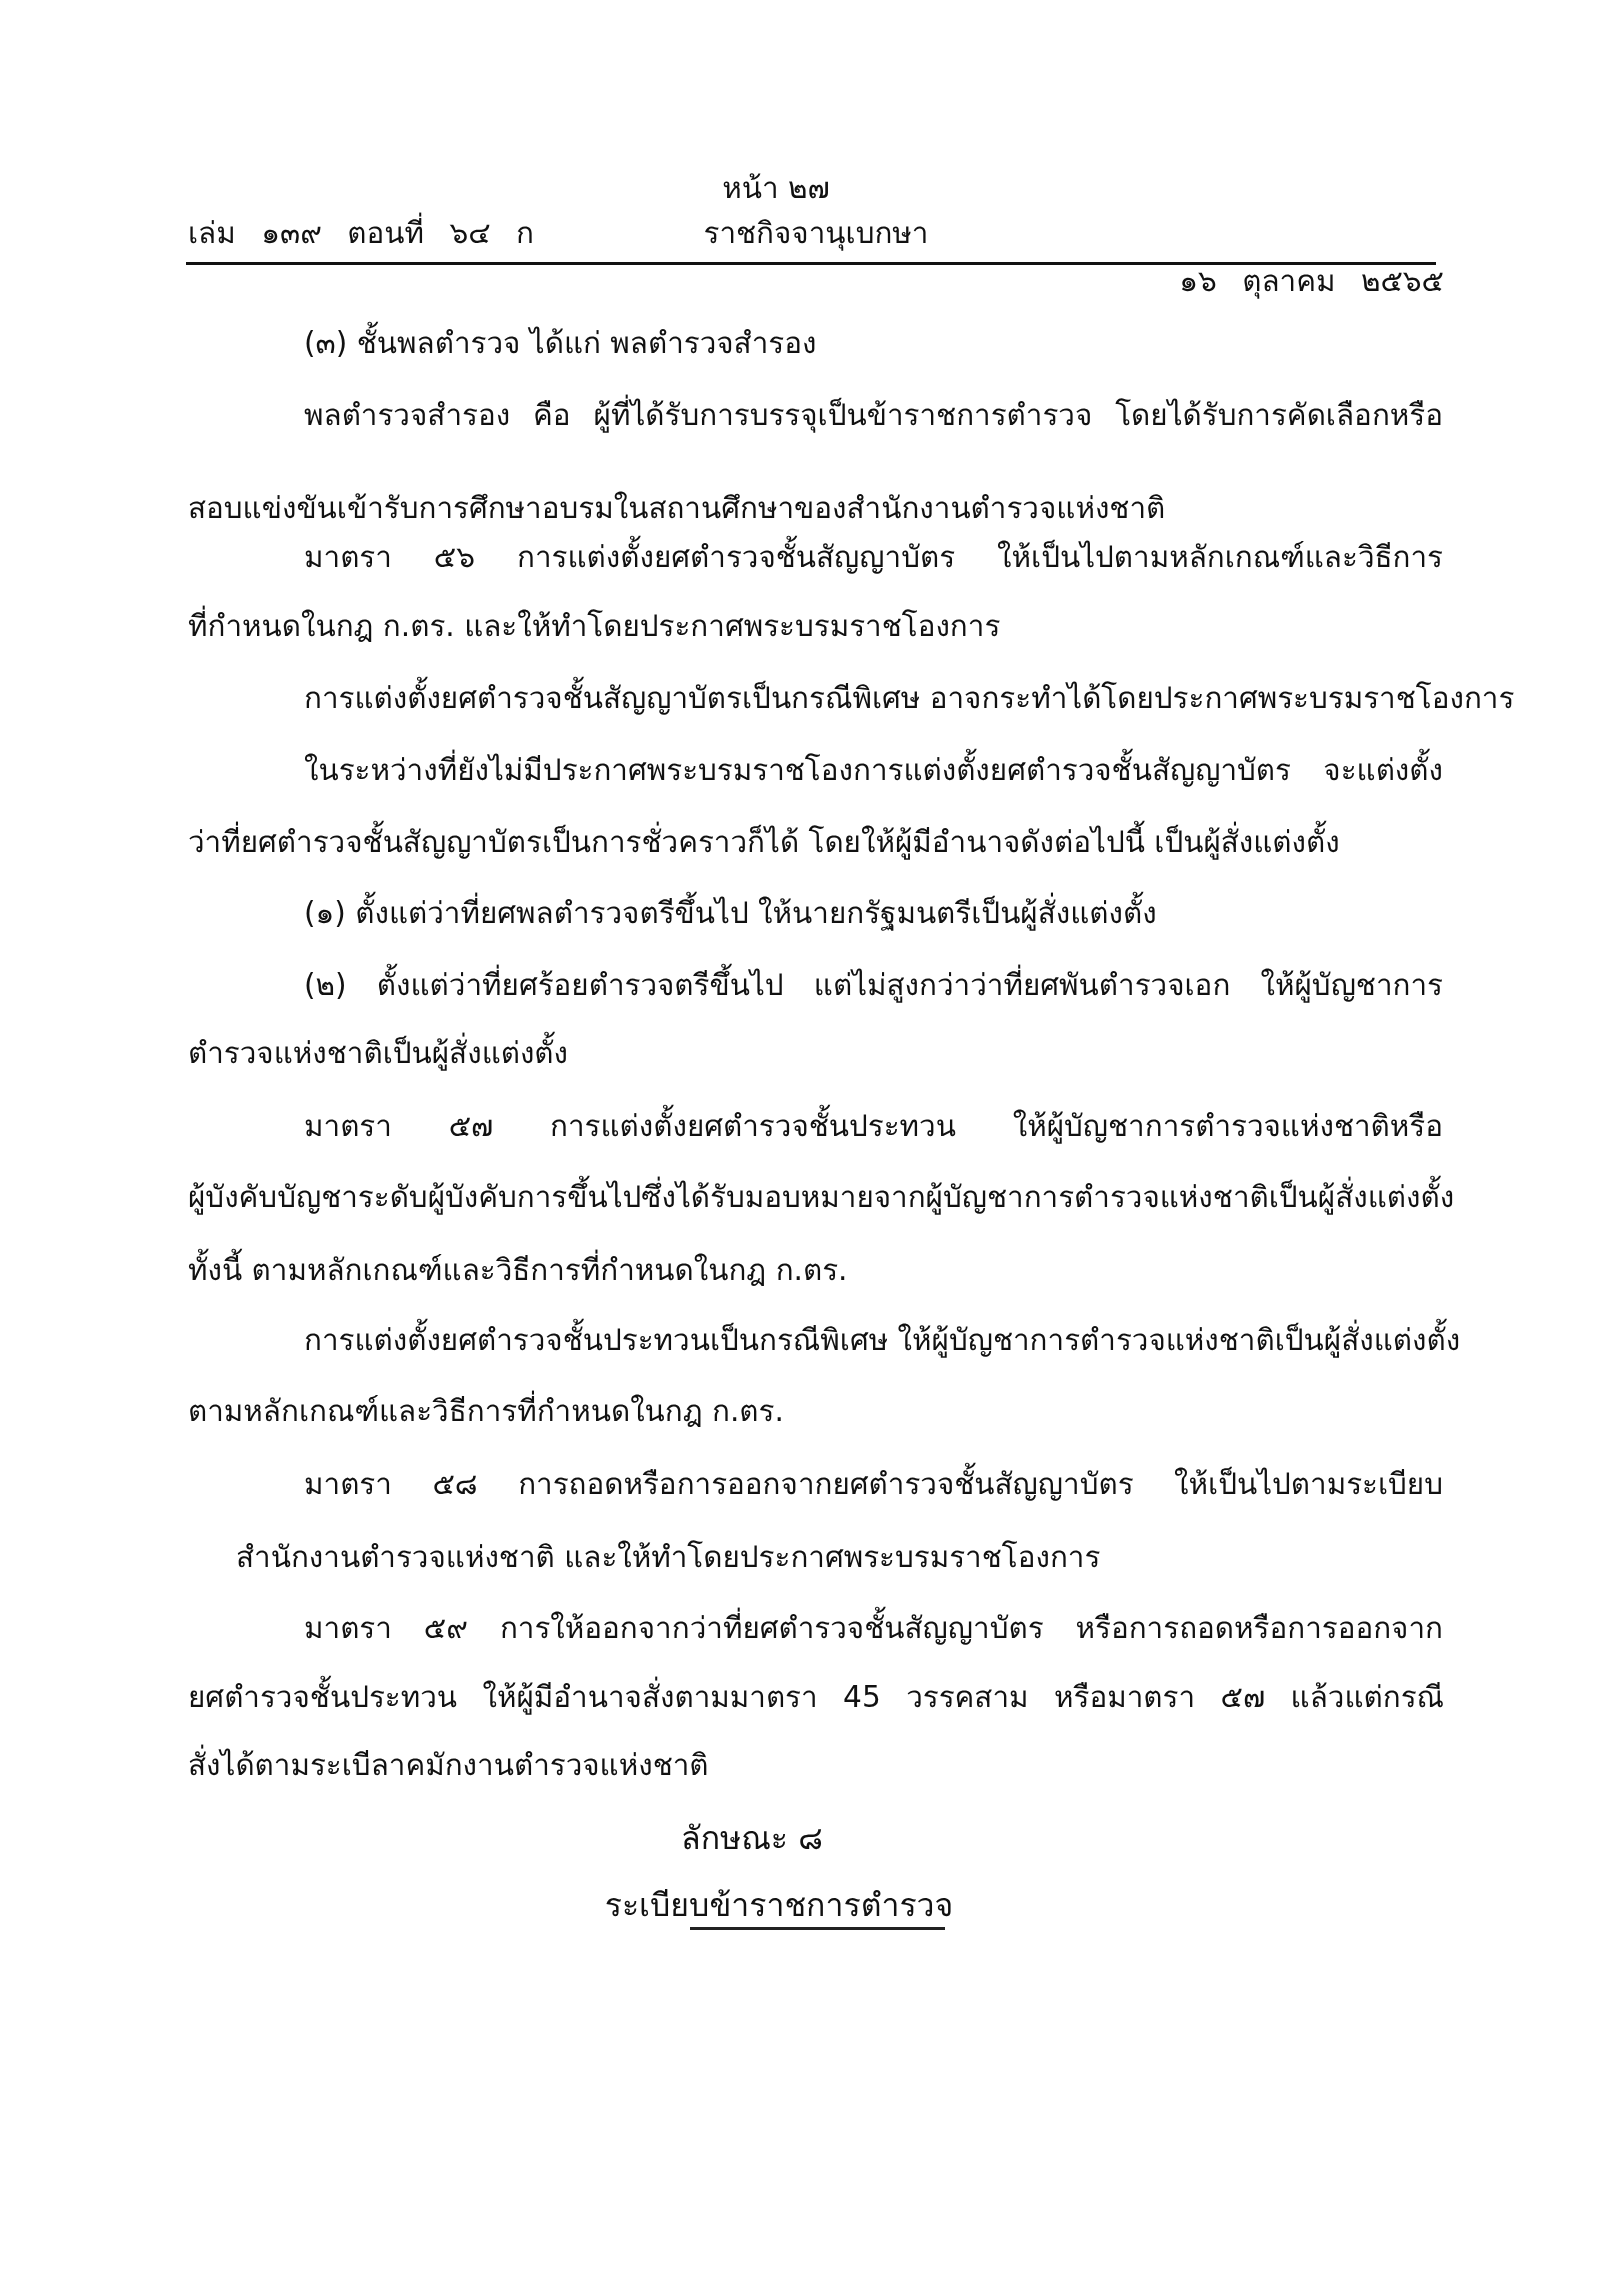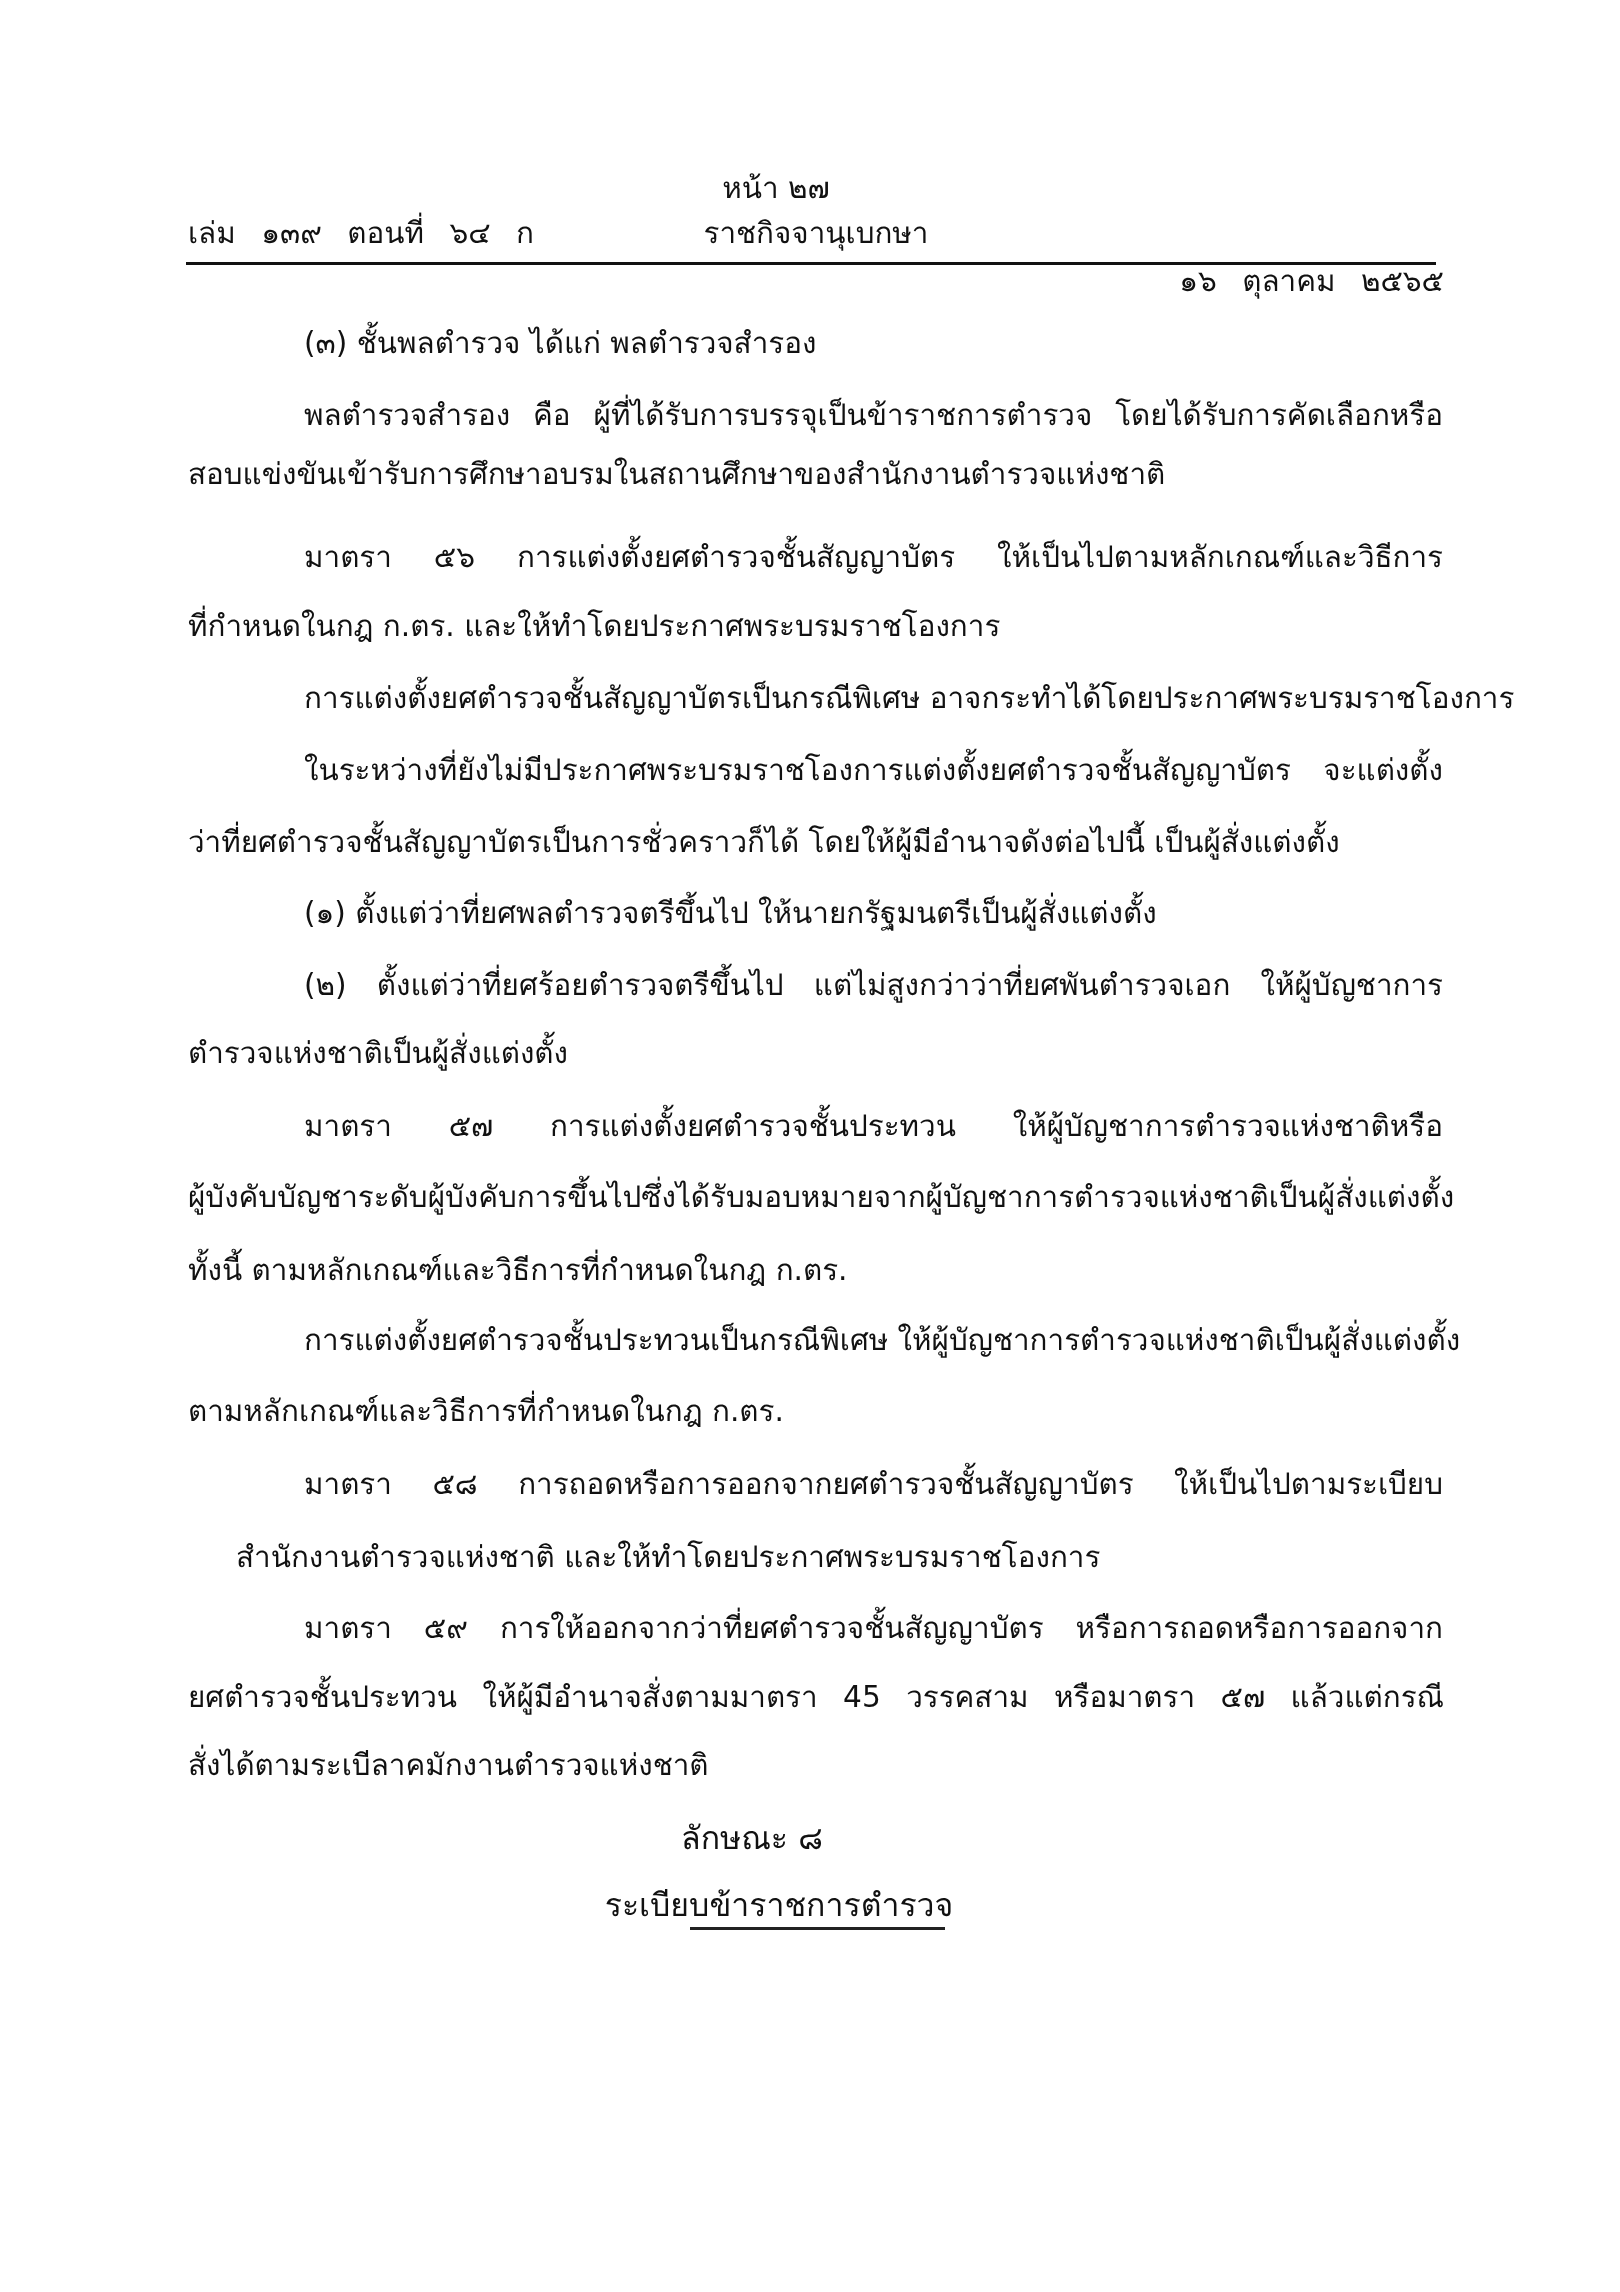--- a/index.html
+++ b/index.html
@@ -29,21 +29,21 @@
   <div class="hdr-row">
     <span class="hdr-left">เล่ม ๑๓๙ ตอนที่ ๖๔ ก</span>
     <span class="hdr-center">ราชกิจจานุเบกษา</span>
     <span class="hdr-right">๑๖ ตุลาคม ๒๕๖๕</span>
   </div>
   <div class="hdr-rule"></div>
 
   <div id="body-lines">
       <div class="line indent" style="top: 321px;">(๓) ชั้นพลตำรวจ ได้แก่ พลตำรวจสำรอง</div>
       <div class="line indent justify" style="top: 393px;">พลตำรวจสำรอง คือ ผู้ที่ได้รับการบรรจุเป็นข้าราชการตำรวจ โดยได้รับการคัดเลือกหรือ</div>
-      <div class="line" style="top: 452px;">สอบแข่งขันเข้ารับการศึกษาอบรมในสถานศึกษาของสำนักงานตำรวจแห่งชาติ</div>
+      <div class="line" style="top: 486px;">สอบแข่งขันเข้ารับการศึกษาอบรมในสถานศึกษาของสำนักงานตำรวจแห่งชาติ</div>
       <div class="line indent justify" style="top: 535px;">มาตรา ๕๖ การแต่งตั้งยศตำรวจชั้นสัญญาบัตร ให้เป็นไปตามหลักเกณฑ์และวิธีการ</div>
       <div class="line" style="top: 604px;">ที่กำหนดในกฎ ก.ตร. และให้ทำโดยประกาศพระบรมราชโองการ</div>
       <div class="line indent justify" style="top: 676px;">การแต่งตั้งยศตำรวจชั้นสัญญาบัตรเป็นกรณีพิเศษ อาจกระทำได้โดยประกาศพระบรมราชโองการ</div>
       <div class="line indent justify" style="top: 748px;">ในระหว่างที่ยังไม่มีประกาศพระบรมราชโองการแต่งตั้งยศตำรวจชั้นสัญญาบัตร จะแต่งตั้ง</div>
       <div class="line" style="top: 820px;">ว่าที่ยศตำรวจชั้นสัญญาบัตรเป็นการชั่วคราวก็ได้ โดยให้ผู้มีอำนาจดังต่อไปนี้ เป็นผู้สั่งแต่งตั้ง</div>
       <div class="line indent" style="top: 891px;">(๑) ตั้งแต่ว่าที่ยศพลตำรวจตรีขึ้นไป ให้นายกรัฐมนตรีเป็นผู้สั่งแต่งตั้ง</div>
       <div class="line indent justify" style="top: 963px;">(๒) ตั้งแต่ว่าที่ยศร้อยตำรวจตรีขึ้นไป แต่ไม่สูงกว่าว่าที่ยศพันตำรวจเอก ให้ผู้บัญชาการ</div>
       <div class="line" style="top: 1031px;">ตำรวจแห่งชาติเป็นผู้สั่งแต่งตั้ง</div>
       <div class="line indent justify" style="top: 1104px;">มาตรา ๕๗ การแต่งตั้งยศตำรวจชั้นประทวน ให้ผู้บัญชาการตำรวจแห่งชาติหรือ</div>
       <div class="line justify" style="top: 1175px;">ผู้บังคับบัญชาระดับผู้บังคับการขึ้นไปซึ่งได้รับมอบหมายจากผู้บัญชาการตำรวจแห่งชาติเป็นผู้สั่งแต่งตั้ง</div>

